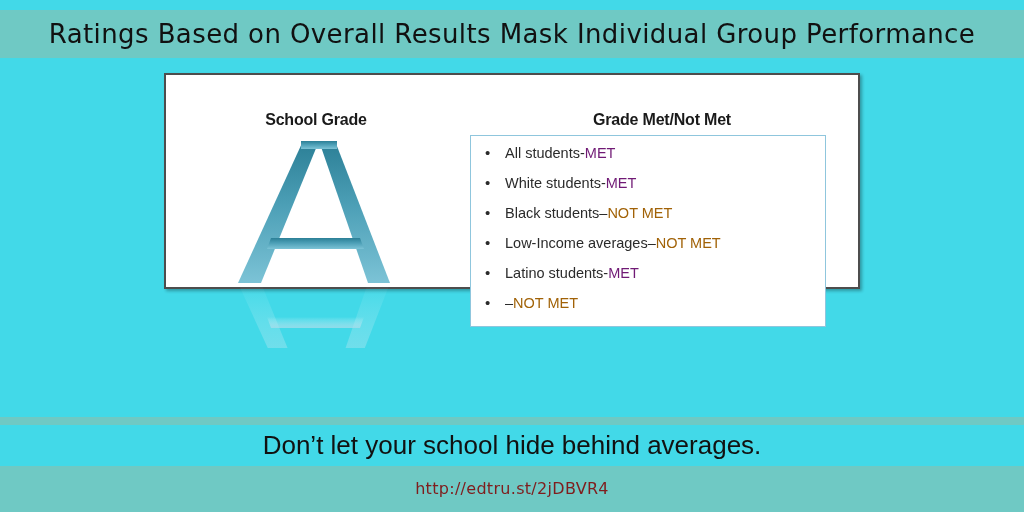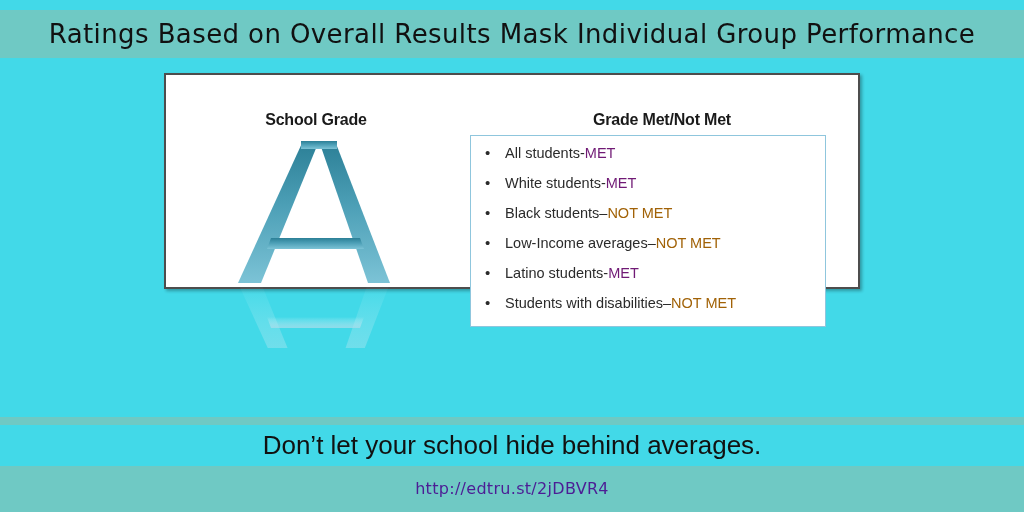--- a/index.html
+++ b/index.html
@@ -152,21 +152,21 @@
     position: absolute;
     top: 466px;
     left: 0;
     width: 1024px;
     height: 46px;
     line-height: 46px;
     text-align: center;
     font-family: "DejaVu Sans", sans-serif;
     font-size: 16px;
     letter-spacing: .3px;
-    color: #4c1d95;
+    color: #7f1d1d;
     white-space: nowrap;
   }
 </style>
 </head>
 <body>
 
 <div class="poster">
 
   <div class="band band-teal band-header"></div>
   <div class="band band-teal band-strip"></div>
@@ -251,21 +251,20 @@
 
         <div class="goal-row">
           <span class="goal-bullet">•</span>
           <span class="goal-text">Latino students</span>
           <span class="goal-text"> - </span>
           <span class="goal-status status-met">MET</span>
         </div>
 
         <div class="goal-row">
           <span class="goal-bullet">•</span>
-          <span class="goal-text">Students with disabilities</span>
           <span class="goal-text"> – </span>
           <span class="goal-status status-not-met">NOT MET</span>
         </div>
 
       </div>
     </div>
 
   </div>
 
   <div class="tagline">Don’t let your school hide behind averages.</div>

